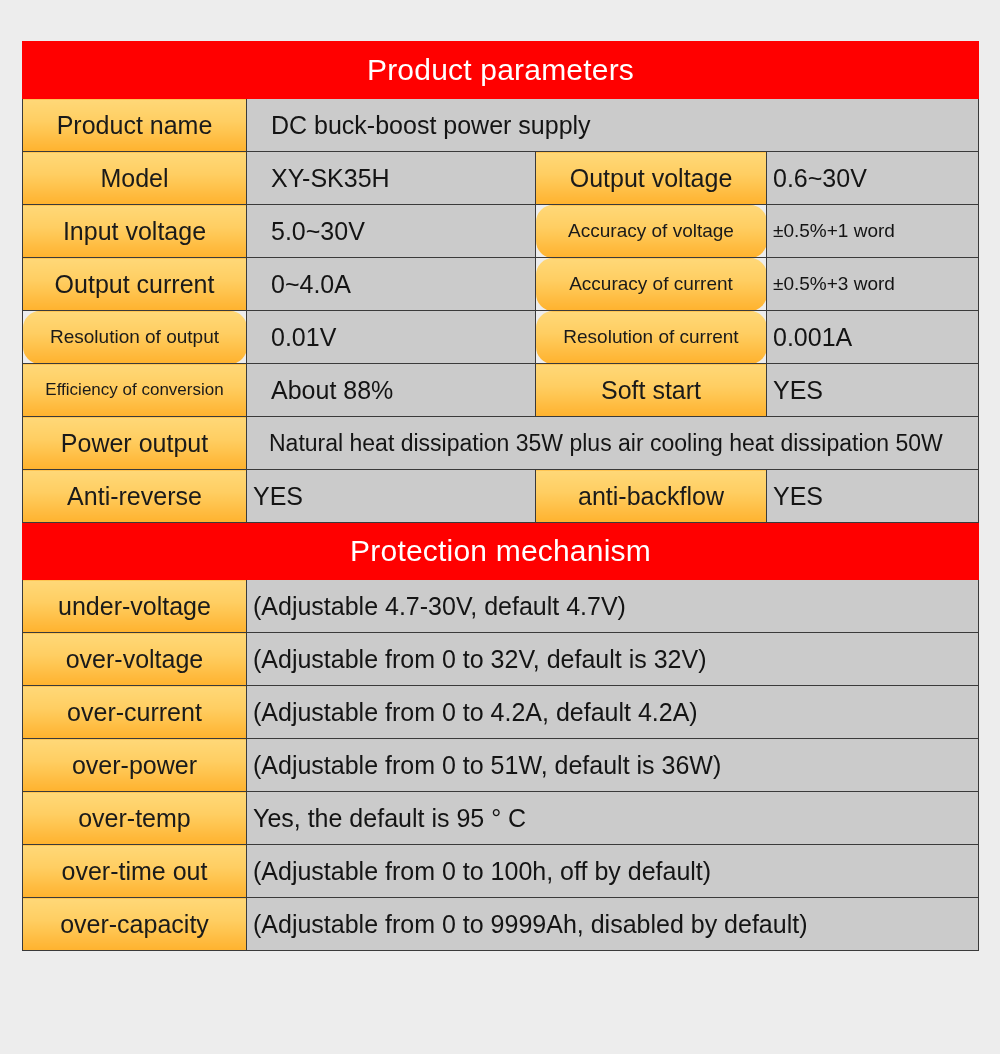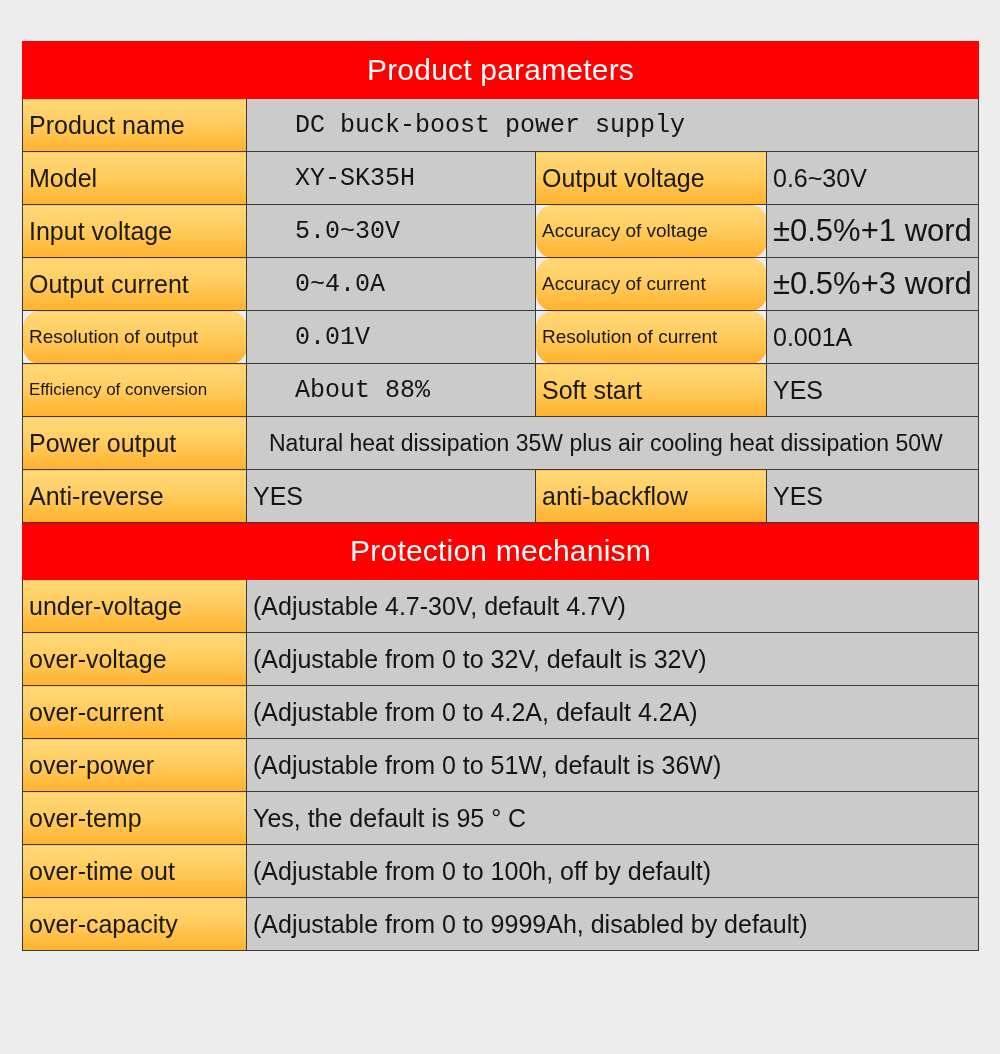--- a/index.html
+++ b/index.html
@@ -44,35 +44,35 @@
     font-size: 30px;
     letter-spacing: 0.2px;
     border-color: #ff0000 !important;
     height: 57px !important;
   }
 
   
   .label {
     background: linear-gradient(to bottom, #ffd878 0%, #ffce62 42%, #ffb22e 100%);
     color: #1a1a1a;
-    text-align: left;
+    text-align: center;
     font-size: 25px;
   }
   .label.small  { font-size: 19px; border-radius: 17px; }
   .label.small2 { font-size: 17px; }
 
   
   .value {
     background: #cbcbcb;
     color: #141414;
     font-size: 25px;
   }
-  .value.left   { text-align: left;  padding-left: 48px; font-family: Liberation Mono, monospace; }
+  .value.left   { text-align: left;  padding-left: 24px; }
   .value.center { }
-  .value.narrow { font-size: 31px; }
+  .value.narrow { font-size: 19px; }
   .value.para   { text-align: left; padding-left: 22px; font-size: 23px; }
 </style>
 </head>
 <body>
 
 <div id="root">
 
   <table class="spec-table">
     <colgroup>
       <col style="width:224px">

